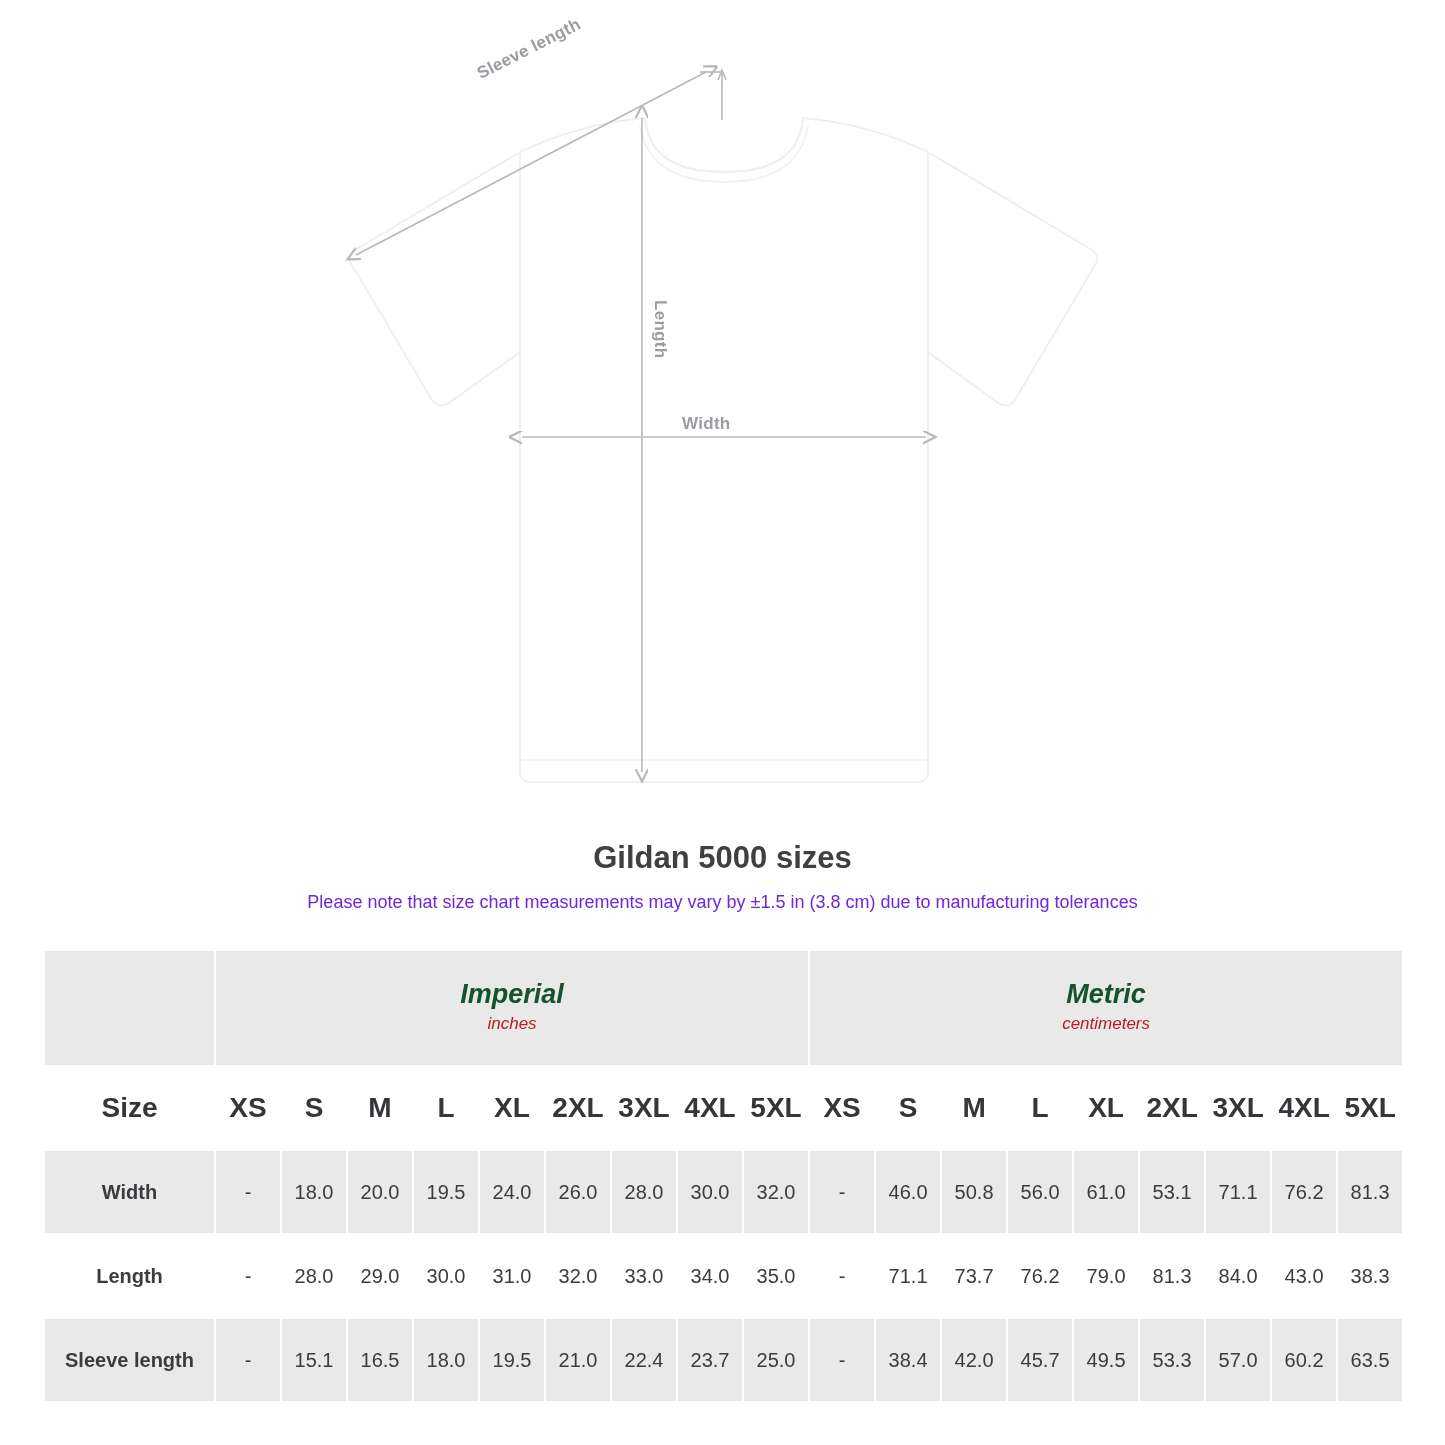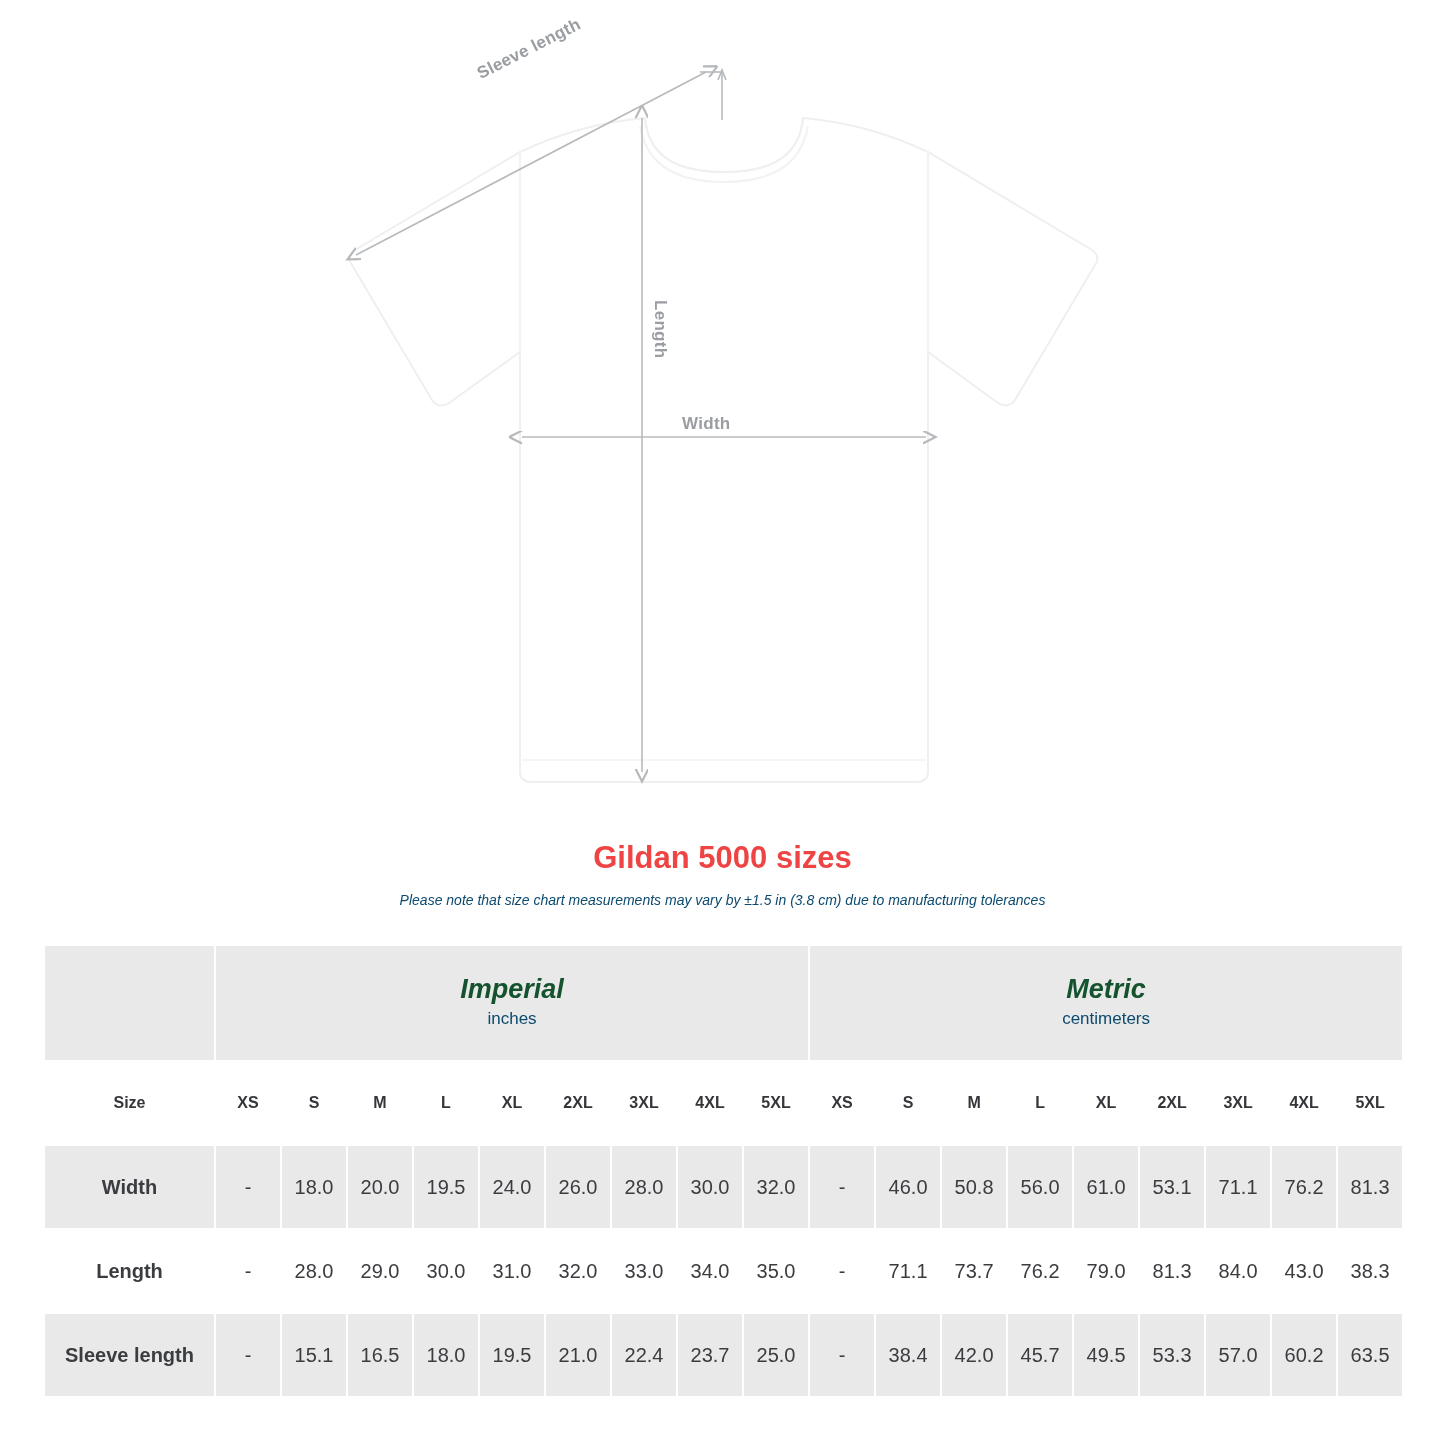--- a/index.html
+++ b/index.html
@@ -57,27 +57,26 @@
   }
 
   
   .title-block {
     text-align: center;
     margin-top: 10px;
   }
   .chart-title {
     font-size: 31px;
     font-weight: bold;
-    color: #ef4444;
+    color: #404040;
     margin: 0 0 16px 0;
   }
   .chart-note {
-    font-size: 14px;
-    font-style: italic;
-    color: #0c4a6e;
+    font-size: 18px;
+    color: #6d28d9;
     margin: 0;
   }
 
   
   .table-wrap {
     margin: 36px 43px 0 43px;
   }
   table.size-table {
     border-collapse: collapse;
     width: 1359px;
@@ -97,27 +96,28 @@
   }
   .unit-head .unit-name {
     font-size: 27px;
     font-style: italic;
     font-weight: bold;
     color: #14532d;
     line-height: 1.15;
   }
   .unit-head .unit-sub {
     font-size: 17px;
-    color: #0c4a6e;
+    font-style: italic;
+    color: #b91c1c;
     line-height: 1.6;
   }
   tr.head-row td {
     background: #ffffff;
     height: 82px;
-    font-size: 16px;
+    font-size: 28px;
     font-weight: bold;
     color: #34363a;
   }
   tr.head-row td.rowlabel {
     background: #ffffff;
   }
   tr.data-row td {
     height: 82px;
     font-size: 20px;
     background: #ffffff;

